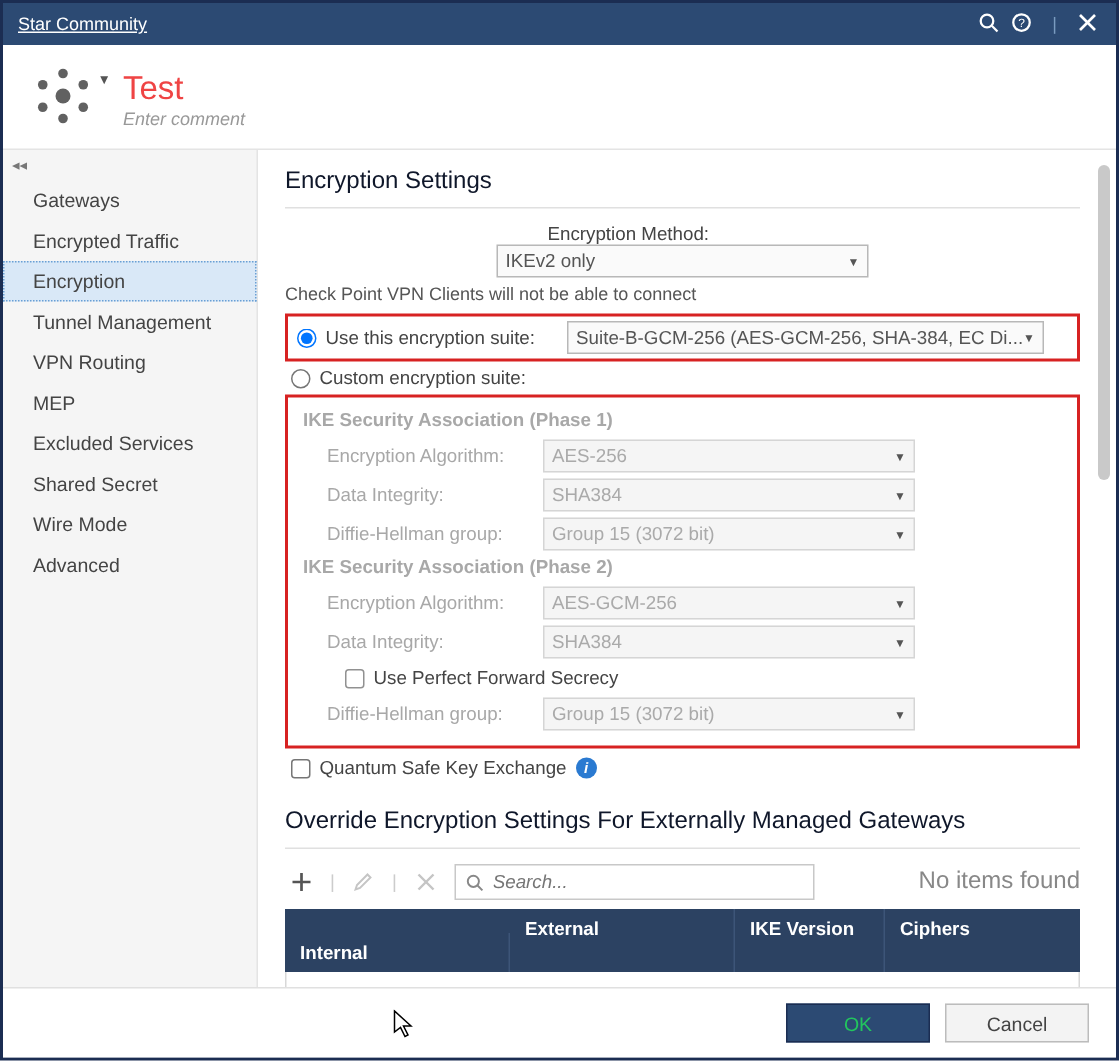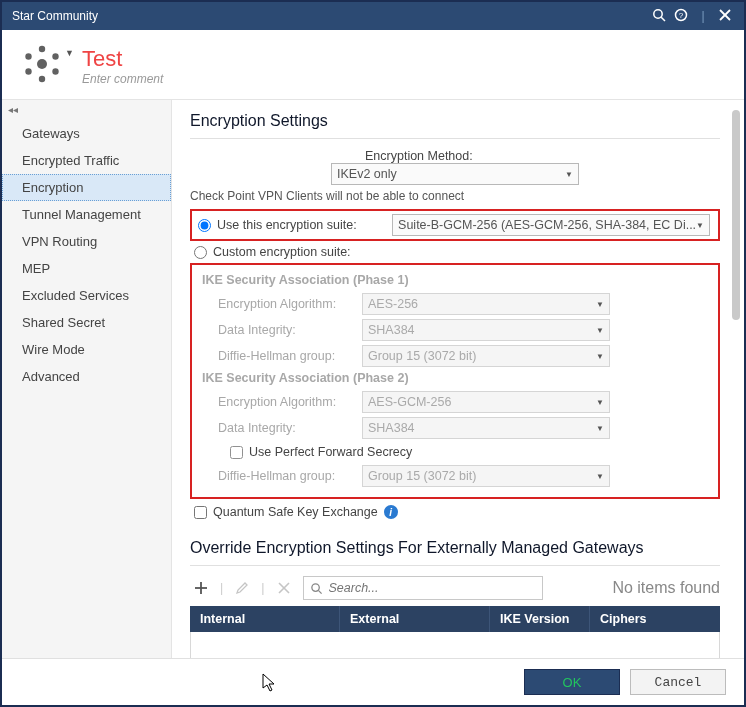--- a/index.html
+++ b/index.html
@@ -20,21 +20,21 @@
   
   .titlebar {
     background: #2c4a73;
     color: #fff;
     height: 28px;
     display: flex;
     align-items: center;
     padding: 0 8px 0 10px;
     font-size: 12px;
   }
-  .titlebar .title { flex: 1; }
+  .titlebar .title { flex: 1; text-decoration: underline; }
   .titlebar .ticon { width: 22px; text-align: center; cursor: pointer; }
   .titlebar svg { stroke: #fff; fill: none; }
 
   
   .header {
     display: flex;
     align-items: center;
     padding: 12px 16px 10px 18px;
     background: #fff;
   }
@@ -135,21 +135,21 @@
   }
   .dropdown.disabled { color: #aaa; border-color: #d5d5d5; background: #f5f5f5; }
 
   .radio-row { display: flex; align-items: center; margin: 4px 0; }
   .radio-row input, .check-row input { margin: 0 6px 0 0; }
   .check-row { display: flex; align-items: center; margin: 4px 0; }
 
   
   .redbox1 {
     border: 2px solid #d72222;
-    padding: 3px 8px 3px 2px;
+    padding: 3px 22px 3px 2px;
     margin: 2px 0 4px 0;
     display: flex;
     align-items: center;
   }
   .redbox1 label { width: 176px; }
   .redbox1 .dropdown { flex: 1; width: auto; }
 
   .redbox2 {
     border: 2px solid #d72222;
     padding: 4px 8px 6px 10px;
@@ -215,21 +215,21 @@
     color: #fff;
     display: flex;
     font-size: 12.5px;
     font-weight: 600;
   }
   .grid-header > div {
     padding: 6px 10px;
     border-right: 1px solid #3d5578;
   }
   .grid-header > div:last-child { border-right: none; }
-  .col-internal { width: 150px; }
+  .col-internal { width: 150px; margin-top: 16px; }
   .col-external { width: 150px; }
   .col-ike { width: 100px; }
   .col-ciphers { flex: 1; }
   .grid-body {
     border: 1px solid #d8d8d8;
     border-top: none;
     height: 48px;
     background: #fff;
   }
 
@@ -245,21 +245,21 @@
   .btn {
     width: 96px;
     height: 26px;
     font-size: 13px;
     display: flex;
     align-items: center;
     justify-content: center;
     cursor: pointer;
   }
   .btn.primary { background: #2c4a73; color: #22c55e; border: 1px solid #1b2d52; }
-  .btn.secondary { background: #f3f3f3; color: #444; border: 1px solid #bcbcbc; font-family: Liberation Mono, monospace; }
+  .btn.secondary { background: #f3f3f3; color: #444; border: 1px solid #bcbcbc; }
 
   .cursor-arrow {
     position: absolute;
     left: 260px;
     bottom: 12px;
     pointer-events: none;
   }
 
   .star-icon circle { fill: #616161; }
 </style>

